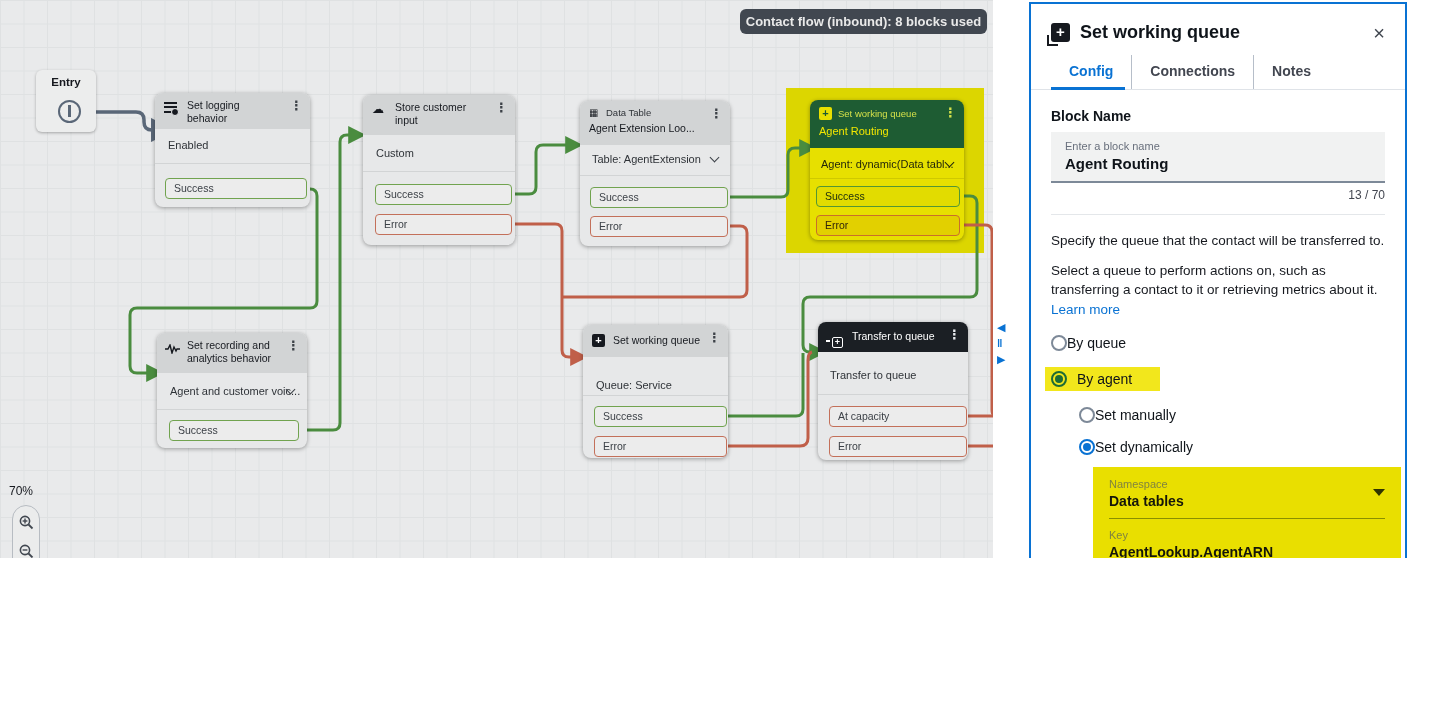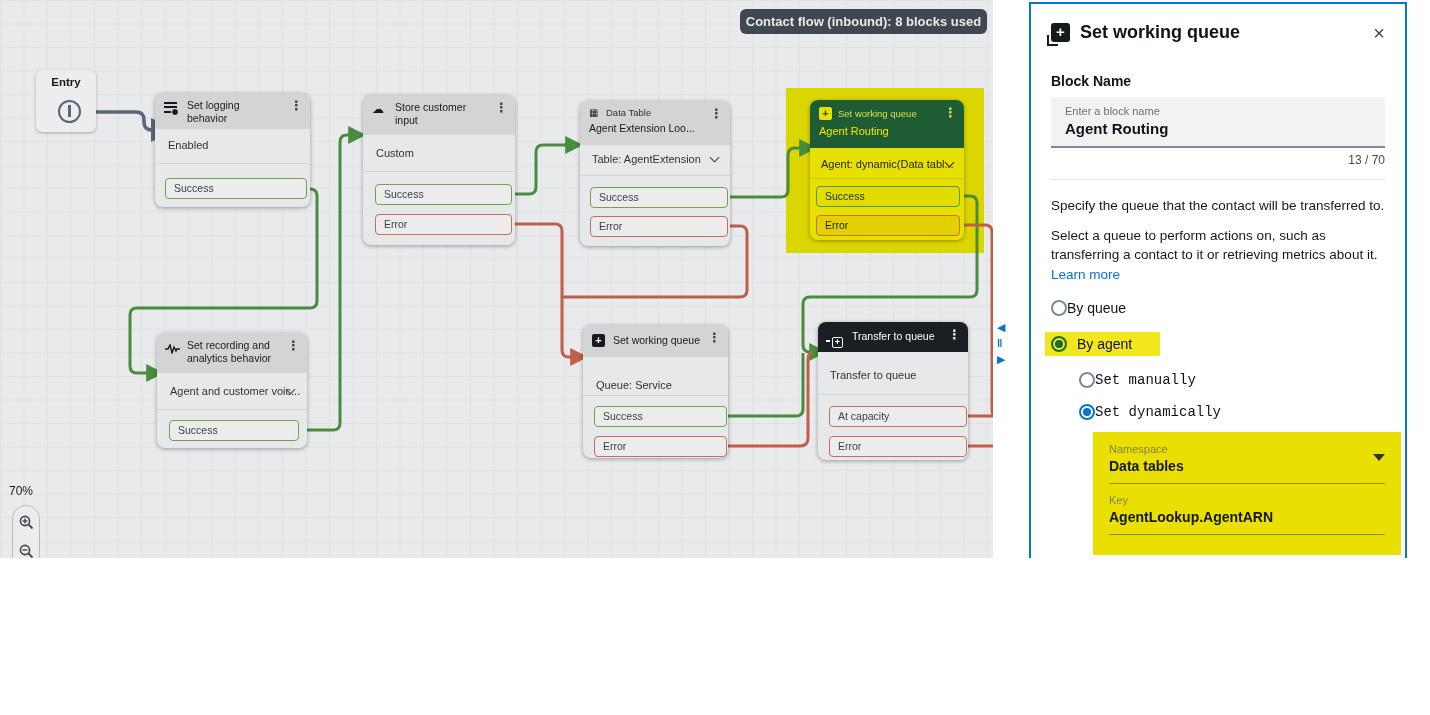--- a/index.html
+++ b/index.html
@@ -99,21 +99,21 @@
   .name-field { background: #f1f2f2; border-bottom: 2px solid #7d8998; padding: 8px 14px 9px 14px; cursor: text; }
   .name-ph { font-size: 11px; color: #69707d; }
   .name-val { font-size: 15px; font-weight: bold; color: #0f141a; margin-top: 3px; }
   .counter { text-align: right; font-size: 12px; color: #424650; margin-top: 5px; }
   .sect-div { border-top: 1px solid #e4e7ea; margin-top: 12px; }
 
   .para { font-size: 13.5px; color: #16191f; line-height: 1.45; margin-top: 16px; }
   .link { color: #0972d3; cursor: pointer; }
 
   .radio-row { display: flex; align-items: center; gap: 0; margin-top: 16px; }
-  .radio-row.indent { margin-left: 28px; font-family: Liberation Mono, monospace; }
+  .radio-row.indent { margin-left: 28px; }
   .radio { width: 16px; height: 16px; border-radius: 50%; background: #fff; border: 2px solid #7d8998; position: relative; flex: none; cursor: pointer; }
   .radio.sel { border-color: #0972d3; }
   .radio.sel::after { content: ""; position: absolute; left: 2px; top: 2px; width: 8px; height: 8px; border-radius: 50%; background: #0972d3; }
   .radio.sel-green { border-color: #1d6b35; background: #f2e71c; }
   .radio.sel-green::after { content: ""; position: absolute; left: 2px; top: 2px; width: 8px; height: 8px; border-radius: 50%; background: #1d6b35; }
   .radio-label { font-size: 14px; color: #0f141a; }
   .hl-wrap { display: inline-flex; align-items: center; gap: 10px; background: #f2e71c; padding: 4px 28px 4px 6px; margin-left: -6px; }
 
   .ns-box { margin-left: 42px; margin-top: 12px; width: 308px; background: #e9df00; padding: 11px 16px 12px 16px; position: relative; }
   .ns-label { font-size: 11px; color: #80833f; }
@@ -306,20 +306,25 @@
   </div>
 
   <div id="panel">
 
     <div class="p-header">
       <span class="p-icon">+</span>
       <span class="p-title">Set working queue</span>
       <span class="p-close">×</span>
     </div>
 
+    <div class="tabs">
+      <div class="tab active">Config</div>
+      <div class="tab">Connections</div>
+      <div class="tab">Notes</div>
+    </div>
 
     <div class="p-pad">
       <div class="field-label">Block Name</div>
       <div class="name-field">
         <div class="name-ph">Enter a block name</div>
         <div class="name-val">Agent Routing</div>
       </div>
       <div class="counter">13 / 70</div>
       <div class="sect-div"></div>
 

